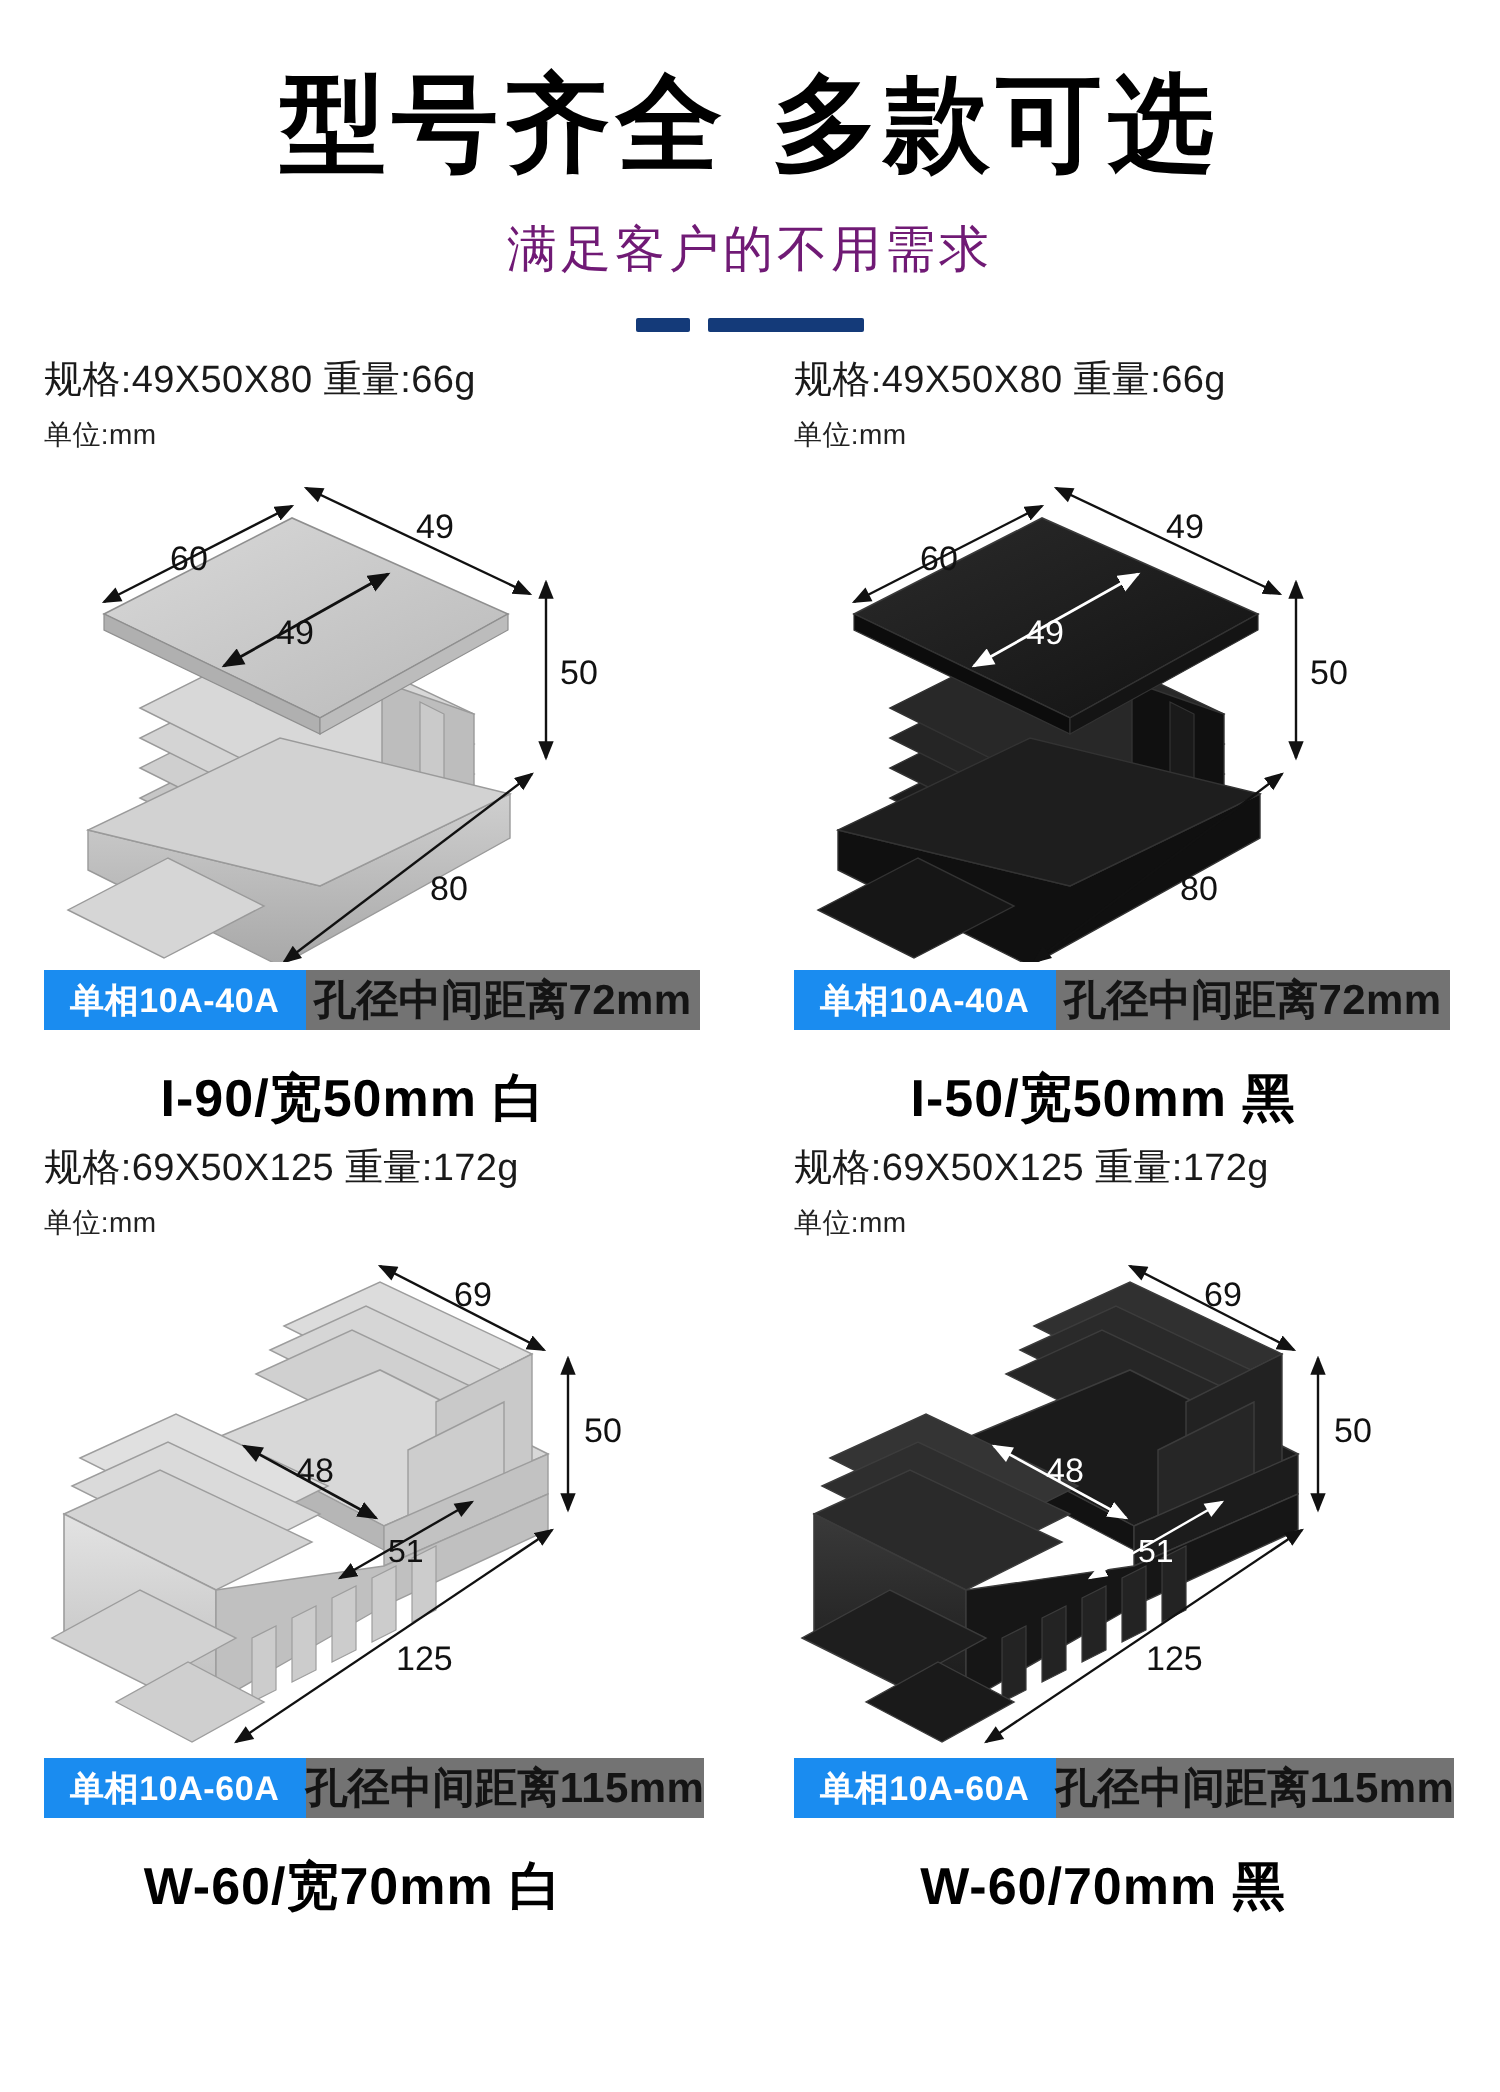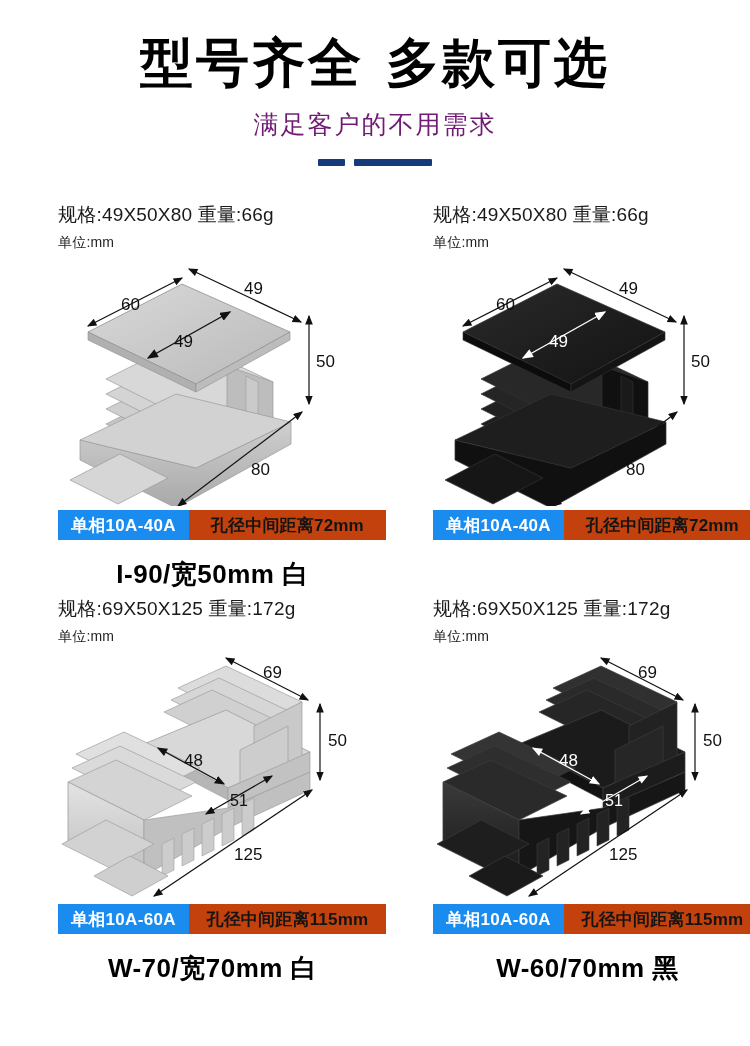--- a/index.html
+++ b/index.html
@@ -38,25 +38,24 @@
     display: flex;
     align-items: center;
     justify-content: center;
     gap: 9px;
   }
   .divider .seg-short { width: 27px; height: 7px; background: #143a79; border-radius: 1px; }
   .divider .seg-long  { width: 78px; height: 7px; background: #143a79; border-radius: 1px; }
 
   
   .grid {
-    margin-top: 36px;
+    margin-top: 11px;
     display: grid;
     grid-template-columns: 375px 375px;
     grid-template-rows: auto auto;
-    padding-left: 36px;
   }
   .card { position: relative; padding: 0 22px; }
 
   .spec {
     font-size: 19px;
     font-weight: 400;
     letter-spacing: 0.2px;
     color: #1a1a1a;
     white-space: nowrap;
   }
@@ -88,23 +87,23 @@
     font-weight: 700;
     letter-spacing: .3px;
     display: flex;
     align-items: center;
     justify-content: center;
     padding: 0 13px;
     white-space: nowrap;
   }
   .badge-grey {
     flex: 1;
-    background: #c2410c;
+    background: #737373;
     color: #141414;
-    font-size: 17px;
+    font-size: 21px;
     font-weight: 700;
     letter-spacing: .2px;
     display: flex;
     align-items: center;
     justify-content: center;
     white-space: nowrap;
   }
   .card-title {
     margin-top: 17px;
     text-align: center;
@@ -258,20 +257,21 @@
 
           <line x1="120" y1="252" x2="244" y2="158" stroke="#111" stroke-width="1.2" marker-start="url(#aBs)" marker-end="url(#aB)"></line>
           <text x="193" y="221" font-size="17" fill="#111" font-family="'Liberation Sans',sans-serif">80</text>
         </svg>
       </div>
 
       <div class="badge-row">
         <div class="badge-blue">单相10A-40A</div>
         <div class="badge-grey">孔径中间距离72mm</div>
       </div>
+      <div class="card-title">I-50/宽50mm 黑</div>
     </div>
 
     <div class="card row2">
       <div class="spec">规格:69X50X125 重量:172g</div>
       <div class="unit">单位:mm</div>
 
       <div class="figure">
         <svg viewBox="0 0 331 252" xmlns="http://www.w3.org/2000/svg">
           <defs>
             <linearGradient id="alFin" x1="0" y1="0" x2="0" y2="1">
@@ -335,21 +335,21 @@
 
           <line x1="96" y1="248" x2="254" y2="142" stroke="#111" stroke-width="1.2" marker-start="url(#a2s)" marker-end="url(#a2)"></line>
           <text x="176" y="212" font-size="17" fill="#111" font-family="'Liberation Sans',sans-serif">125</text>
         </svg>
       </div>
 
       <div class="badge-row">
         <div class="badge-blue">单相10A-60A</div>
         <div class="badge-grey">孔径中间距离115mm</div>
       </div>
-      <div class="card-title">W-70/宽70mm 白</div>
+      <div class="card-title">W-60/宽70mm 白</div>
     </div>
 
     <div class="card row2">
       <div class="spec">规格:69X50X125 重量:172g</div>
       <div class="unit">单位:mm</div>
 
       <div class="figure">
         <svg viewBox="0 0 331 252" xmlns="http://www.w3.org/2000/svg">
           <defs>
             <linearGradient id="bkFin" x1="0" y1="0" x2="0" y2="1">

